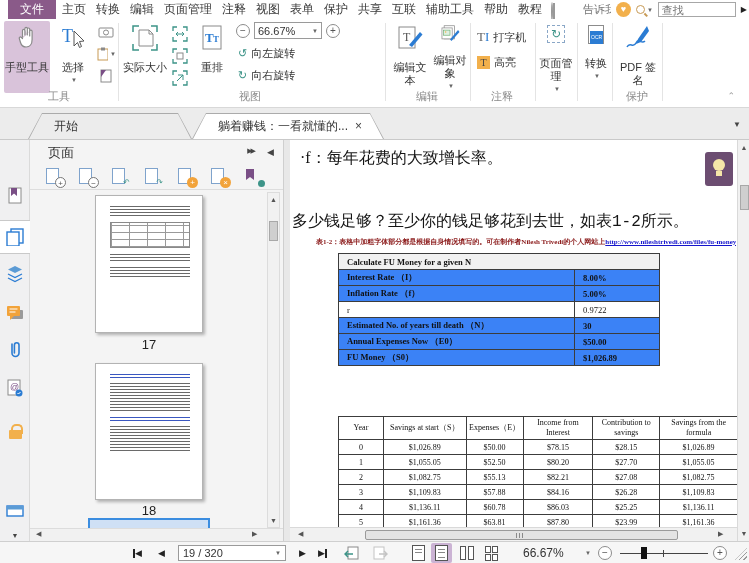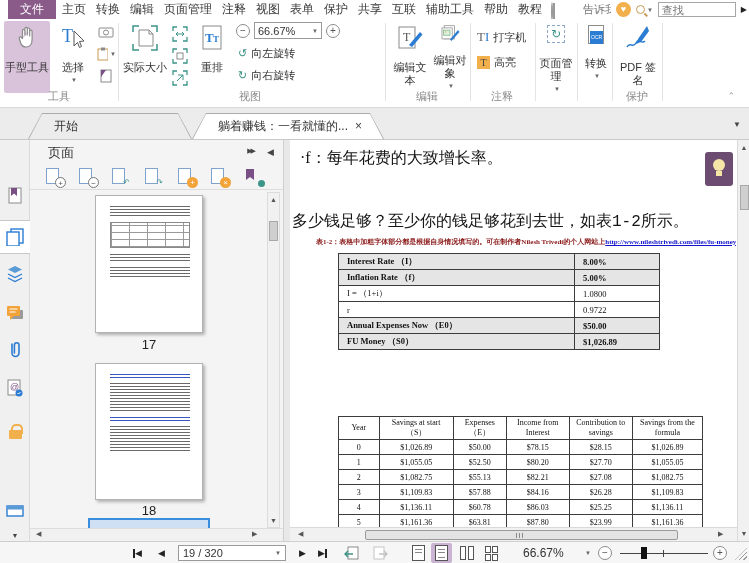--- a/index.html
+++ b/index.html
@@ -103,23 +103,23 @@
 
   
   .docarea { position:absolute; left:290px; top:0; width:459px; height:401px; background:#fff; overflow:hidden; font-family:"Liberation Serif","DejaVu Serif",serif; }
   .docline { position:absolute; font-size:16px; color:#151515; white-space:nowrap; }
   .caption { position:absolute; left:26px; top:97px; width:420px; font-size:7px; color:#8b1a1a; font-weight:bold; white-space:nowrap; overflow:hidden; }
   .caption a { color:#1414cc; text-decoration:underline; }
   table { border-collapse:collapse; font-family:"Liberation Serif","DejaVu Serif",serif; }
   .fu-table { position:absolute; left:48px; top:113px; width:322px; }
   .fu-table td { border:1px solid #3c3c3c; font-size:8.5px; color:#111; height:16px; padding:0 8px; }
   .fu-table td:last-child { width:85px; }
-  .fu-table .b { font-weight:bold; background:#e5e5e5; }
+  .fu-table .b { font-weight:bold; background:#3b82f6; }
   .fu-table .t1-title td { font-weight:bold; background:#f1f1f1; }
-  .yr-table { position:absolute; left:48px; top:276px; width:365px; }
+  .yr-table { position:absolute; left:48px; top:276px; width:400px; }
   .yr-table th { border:1px solid #3c3c3c; font-size:8px; font-weight:normal; color:#111; height:20px; line-height:1.25; padding:1px 2px; }
   .yr-table td { border:1px solid #3c3c3c; font-size:8px; color:#111; height:15px; text-align:center; }
   .note-icon { position:absolute; left:415px; top:12px; width:28px; height:34px; background:#6c4d71; border-radius:3px; }
   .note-icon .bulb { position:absolute; left:8px; top:7px; width:12px; height:12px; background:#f5e6a8; border-radius:50%; }
   .note-icon .base { position:absolute; left:11px; top:19px; width:6px; height:5px; background:#f5e6a8; }
 
   
   .doc-vscroll { position:absolute; left:447px; top:0; width:12px; height:401px; background:#f1f1f1; border-left:1px solid #d9d9d9; }
   .doc-vscroll .arr { position:absolute; left:0; width:12px; text-align:center; font-size:7px; color:#555; font-family:"Liberation Sans",sans-serif; }
   .doc-hscroll { position:absolute; left:0; top:387px; width:447px; height:14px; background:#f1f1f1; border-top:1px solid #d9d9d9; font-family:"Liberation Sans",sans-serif; }
@@ -477,35 +477,38 @@
 
     <div class="docarea">
       <div class="docline" style="left:10px;top:8px;">·f：每年花费的大致增长率。</div>
       <div class="docline" style="left:2px;top:71px;font-family:Liberation Mono, monospace;">多少钱足够？至少你的钱足够花到去世，如表1-2所示。</div>
       <div class="caption">
         <span>表1-2：表格中加粗字体部分都是根据自身情况填写的。可在制作者Nilesh Trivedi的个人网站上</span><a>http://www.nileshtrivedi.com/files/fu-money.xls</a>
       </div>
 
       <table class="fu-table">
           <tbody>
+            <tr class="t1-title">
+              <td colspan="2">Calculate FU Money for a given N</td>
+            </tr>
             <tr>
               <td class="b">Interest Rate （I）</td>
               <td class="b">8.00%</td>
             </tr>
             <tr>
               <td class="b">Inflation Rate （f）</td>
               <td class="b">5.00%</td>
             </tr>
             <tr>
-              <td>I =  （1+i）</td>
-              <td>1.0800</td>
-            </tr>
-            <tr>
               <td>r</td>
               <td>0.9722</td>
+            </tr>
+            <tr>
+              <td class="b">Estimated No. of years till death （N）</td>
+              <td class="b">30</td>
             </tr>
             <tr>
               <td class="b">Annual Expenses Now （E0）</td>
               <td class="b">$50.00</td>
             </tr>
             <tr>
               <td class="b">FU Money （S0）</td>
               <td class="b">$1,026.89</td>
             </tr>
           </tbody>

